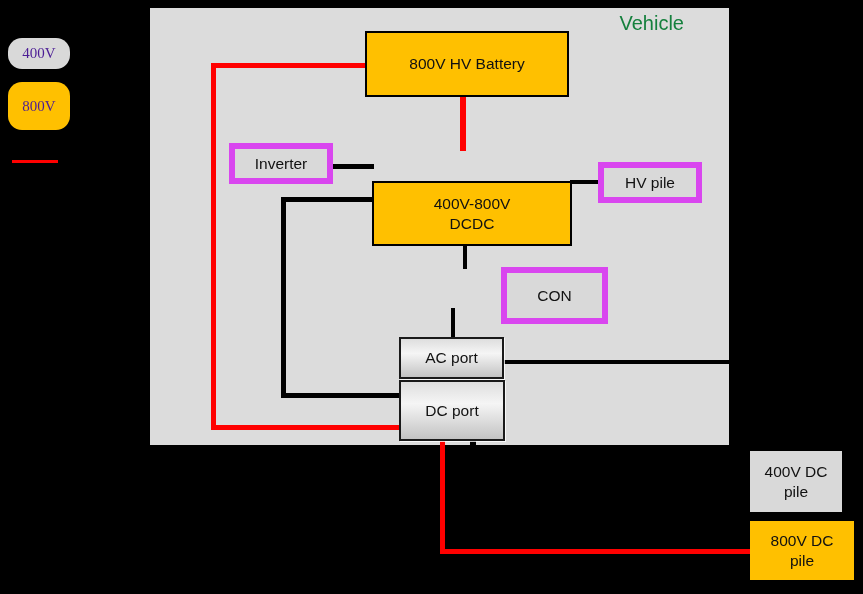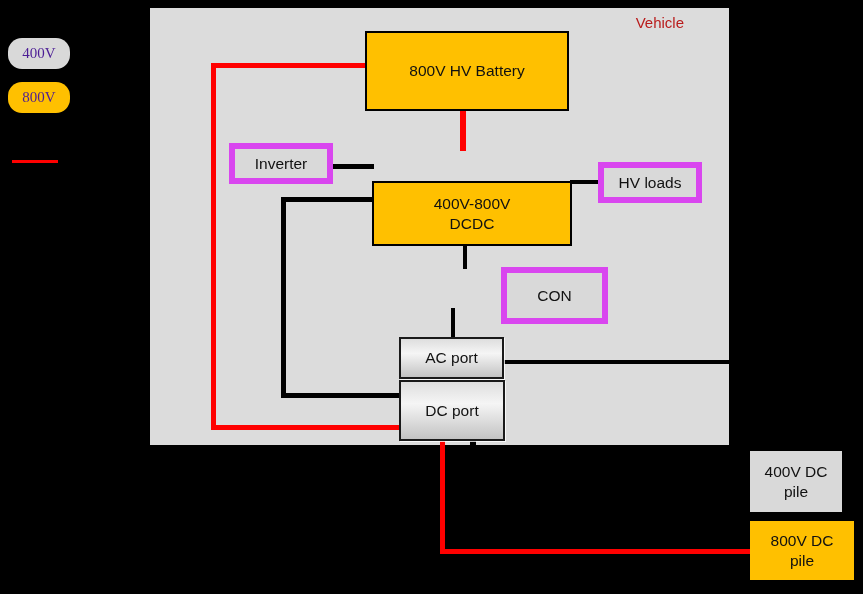--- a/index.html
+++ b/index.html
@@ -12,55 +12,55 @@
     color:#000;
   }
   .abs{position:absolute;box-sizing:border-box;}
   
   .vehicle{
     left:150px;top:8px;width:579px;height:437px;
     background:#DCDCDC;
   }
   .vehicle-title{
     position:absolute;top:2px;right:45px;
-    font-size:15px;line-height:26px;color:#b91c1c;
+    font-size:20px;line-height:26px;color:#15803d;
   }
   
   .node{
     display:flex;align-items:center;justify-content:center;
     text-align:center;font-size:15.5px;line-height:20px;color:#111;
   }
   .orange{background:#FFC000;border:2.5px solid #000;}
   .grayb{background:#D9D9D9;border:6px solid #d946ef;}
   .port{
     background:linear-gradient(180deg,#dedede 0%,#f5f5f5 38%,#c3c3c3 100%);
     border:2px solid #1a1a1a;
     box-shadow:1px 1px 0 rgba(255,255,255,.8);
   }
   .pile{background:#D9D9D9;}
   .pile.orangefill{background:#FFC000;}
   
-  .battery{left:365px;top:31px;width:204px;height:80px;}
+  .battery{left:365px;top:31px;width:204px;height:66px;}
   .inverter{left:229px;top:143px;width:104px;height:41px;}
   .dcdc{left:372px;top:149px;width:200px;height:65px;margin-top:32px;}
   .hvloads{left:598px;top:162px;width:104px;height:41px;}
   .charbox{left:397px;top:267px;width:104px;height:43px;}
   .conbox{left:501px;top:267px;width:107px;height:57px;}
   .acport{left:399px;top:337px;width:105px;height:42px;}
   .dcport{left:399px;top:380px;width:106px;height:61px;}
   .pile400{left:750px;top:451px;width:92px;height:61px;}
   .pile800{left:750px;top:521px;width:104px;height:59px;}
   
   .legend-swatch{
     display:flex;align-items:center;justify-content:center;
     font-family:"Liberation Serif", serif;
     font-size:15px;color:#4c1d95;border-radius:14px;
   }
   .leg400{left:8px;top:38px;width:62px;height:31px;background:#D9D9D9;}
-  .leg800{left:8px;top:82px;width:62px;height:31px;background:#FFC000;}
+  .leg800{left:8px;top:82px;width:62px;height:48px;background:#FFC000;}
   .legline{left:12px;top:160px;width:46px;height:3px;background:#FF0000;}
   
   .line{background:#000;}
   .redline{background:#FF0000;}
   .two-line span{display:block;}
 </style>
 </head>
 <body>
 
 <div class="stage">
@@ -111,21 +111,21 @@
   </div>
 
   <div class="abs node orange dcdc two-line">
     <div>
       <span>400V-800V</span>
       <span>DCDC</span>
     </div>
   </div>
 
   <div class="abs node grayb hvloads">
-    <span>HV loads</span>
+    <span>HV pile</span>
   </div>
 
 
   <div class="abs node grayb conbox">
     <span>CON</span>
   </div>
 
   <div class="abs node port dcport">
     <span>DC port</span>
   </div>

